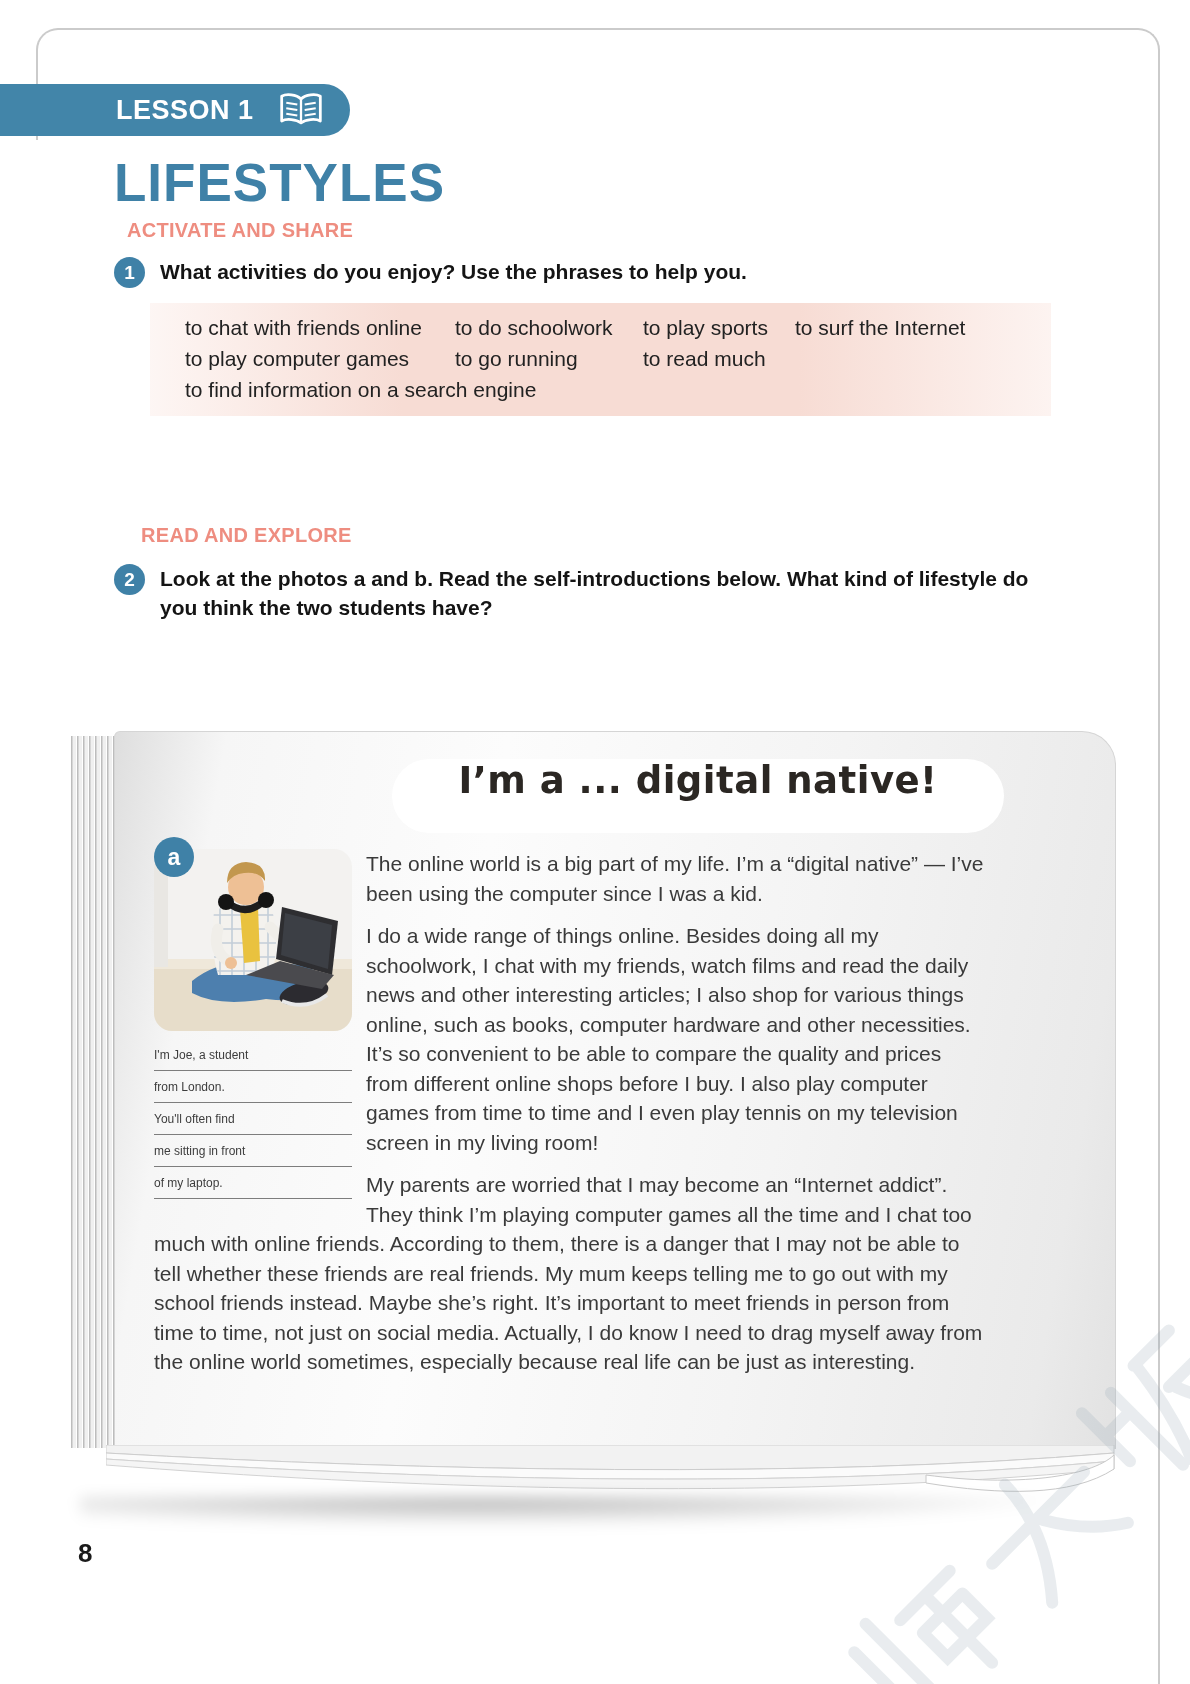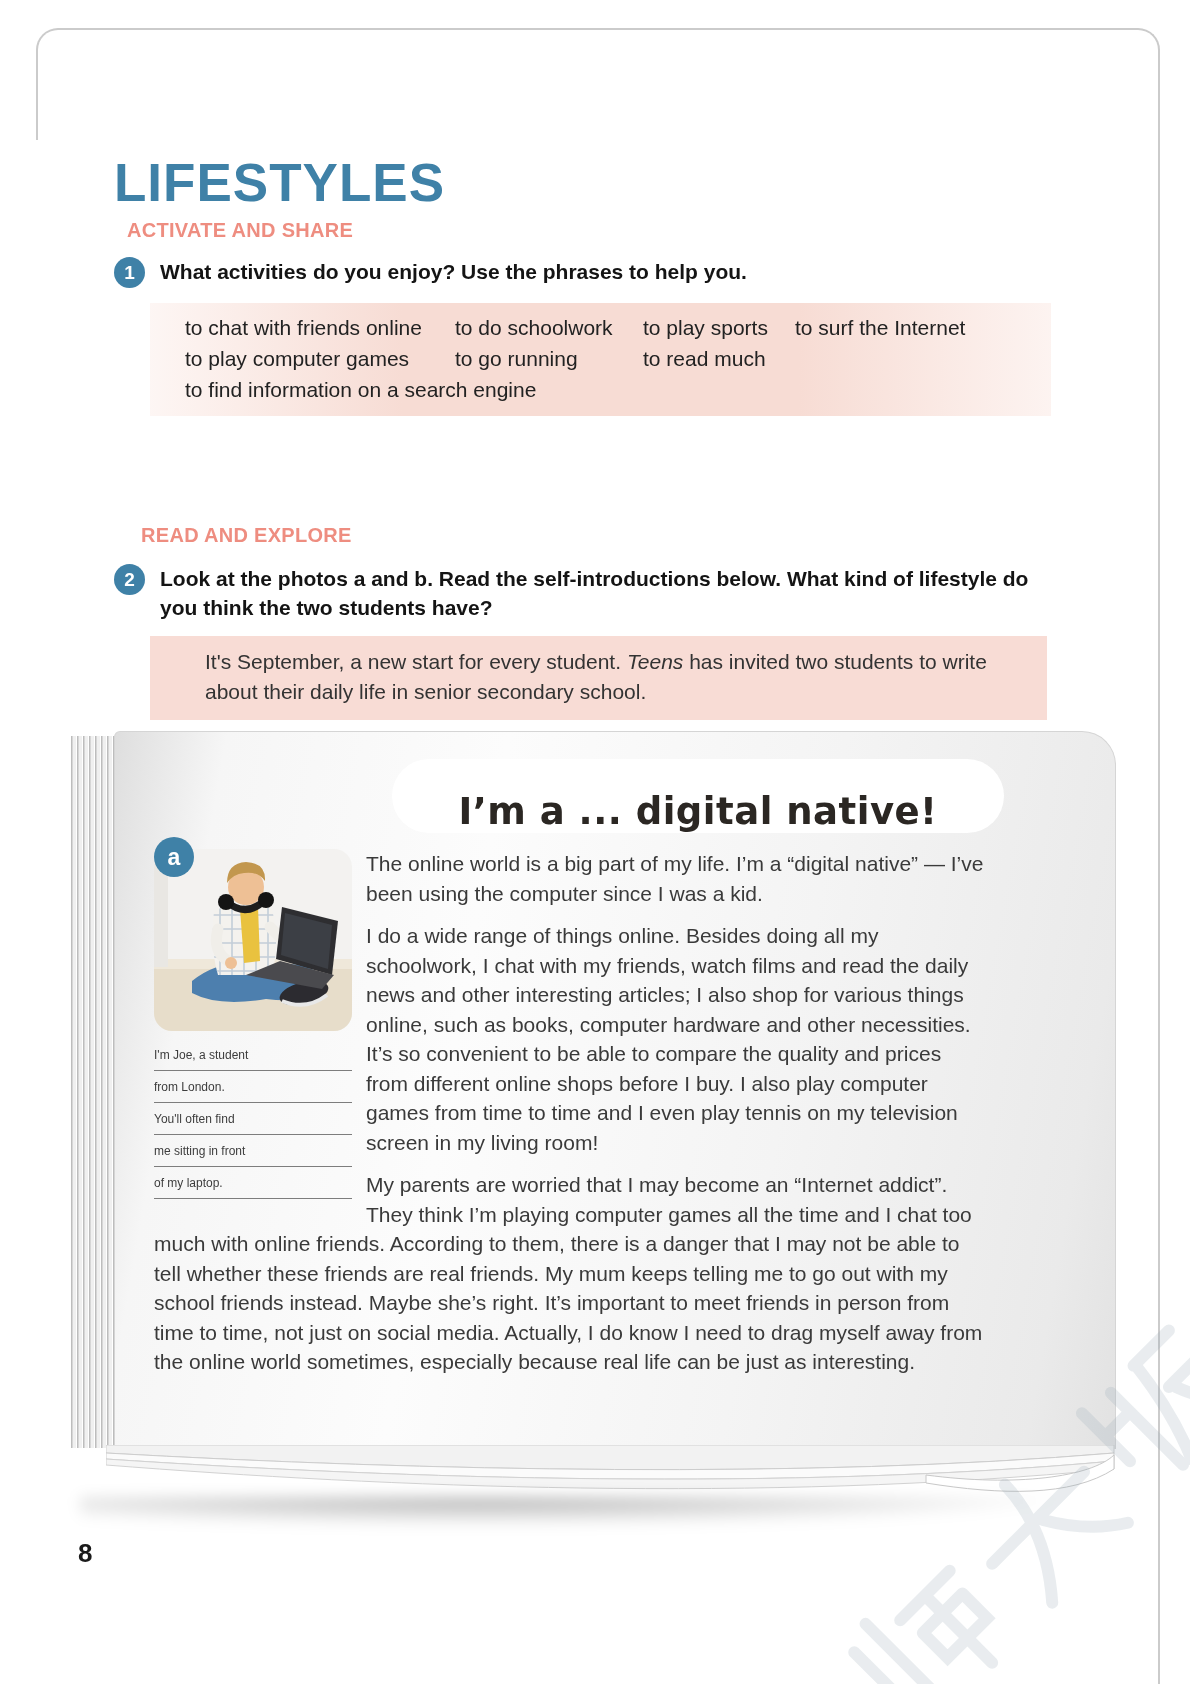--- a/index.html
+++ b/index.html
@@ -49,21 +49,21 @@
   
   .notebook { position:absolute; left:70px; top:731px; width:1046px; height:762px; z-index:3; }
   .spine { position:absolute; left:0; top:5px; width:46px; height:712px;
            background:repeating-linear-gradient(90deg, #ffffff 0 1px, #bdbdbd 1px 2px, #f0f0f0 3px 6px); }
   .nb-page { position:absolute; left:44px; top:0; right:0; height:718px;
              background:linear-gradient(100deg, #dedede 0%, #f6f6f6 10%, #fcfcfc 35%, #f4f4f4 65%, #eaeaea 92%, #e2e2e2 100%);
              border:1px solid #d5d5d5; border-bottom:none; border-radius:6px 34px 0 0; }
   .nb-content { position:absolute; left:44px; top:0; right:0; height:718px; padding:28px 130px 0 40px; overflow:hidden; }
 
   .title-pill { width:612px; height:74px; margin-left:238px; background:#fff; border-radius:40px;
-                display:flex; align-items:flex-end; justify-content:center; }
+                display:flex; align-items:flex-start; justify-content:center; }
   .passage-title { font-size:37px; font-weight:bold; color:#2b2723; letter-spacing:.5px;
                    font-family:"DejaVu Sans", sans-serif; }
 
   .photo-float { float:left; width:198px; margin:16px 14px 4px 0; position:relative; }
   .photo { width:198px; height:182px; border-radius:18px; overflow:hidden; display:block; }
   .badge-a { position:absolute; top:-12px; left:0px; width:40px; height:40px; border-radius:50%;
              background:#3f81a7; color:#fff; font-size:23px; font-weight:bold;
              display:flex; align-items:center; justify-content:center; }
   .caption { margin-top:12px; font-size:12px; color:#3d3d3d; }
   .caption-line { display:block; border-bottom:1.5px solid #7d7d7d; line-height:24px; padding-bottom:3px; margin-bottom:4px; }
@@ -81,20 +81,31 @@
                pointer-events:none; opacity:.55; }
 </style>
 </head>
 <body>
 
 <div class="canvas">
 
   <div class="frame"></div>
   <div class="frame-mask"></div>
 
+  <div class="lesson-pill">
+    <span class="lesson-label">LESSON 1</span>
+    <span style="display:flex;">
+      <svg width="46" height="36" viewBox="0 0 50 38">
+        <path d="M25 7 C20 2 9 1 4 4 L4 31 C9 28 20 29 25 33 C30 29 41 28 46 31 L46 4 C41 1 30 2 25 7 Z" fill="none" stroke="#fff" stroke-width="3" stroke-linejoin="round"></path>
+        <path d="M25 7 V33" stroke="#fff" stroke-width="2.5"></path>
+        <path d="M9 11 L21 13 M9 17 L21 19 M9 23 L21 25" stroke="#fff" stroke-width="2.2"></path>
+        <path d="M41 11 L29 13 M41 17 L29 19 M41 23 L29 25" stroke="#fff" stroke-width="2.2"></path>
+      </svg>
+    </span>
+  </div>
 
   <h1 class="main-title">LIFESTYLES</h1>
 
   <div class="sec-heading sec-activate">ACTIVATE AND SHARE</div>
 
   <div class="activity act-1">
     <div class="num">1</div>
     <div class="q-text">What activities do you enjoy? Use the phrases to help you.</div>
   </div>
 
@@ -116,23 +127,20 @@
   </div>
 
 
   <div class="sec-heading sec-read">READ AND EXPLORE</div>
 
   <div class="activity act-2">
     <div class="num">2</div>
     <div class="q-text">Look at the photos a and b. Read the self-introductions below. What kind of lifestyle do you think the two students have?</div>
   </div>
 
-  <div class="intro-box">
-    <span>It's September, a new start for every student. </span><span class="it">Teens</span><span> has invited two students to write about their daily life in senior secondary school.</span>
-  </div>
 
   <div class="notebook">
     <div class="spine"></div>
     <div class="nb-page"></div>
 
     <div class="nb-content">
       <div class="title-pill">
         <span class="passage-title">I’m a ... digital native!</span>
       </div>
 

